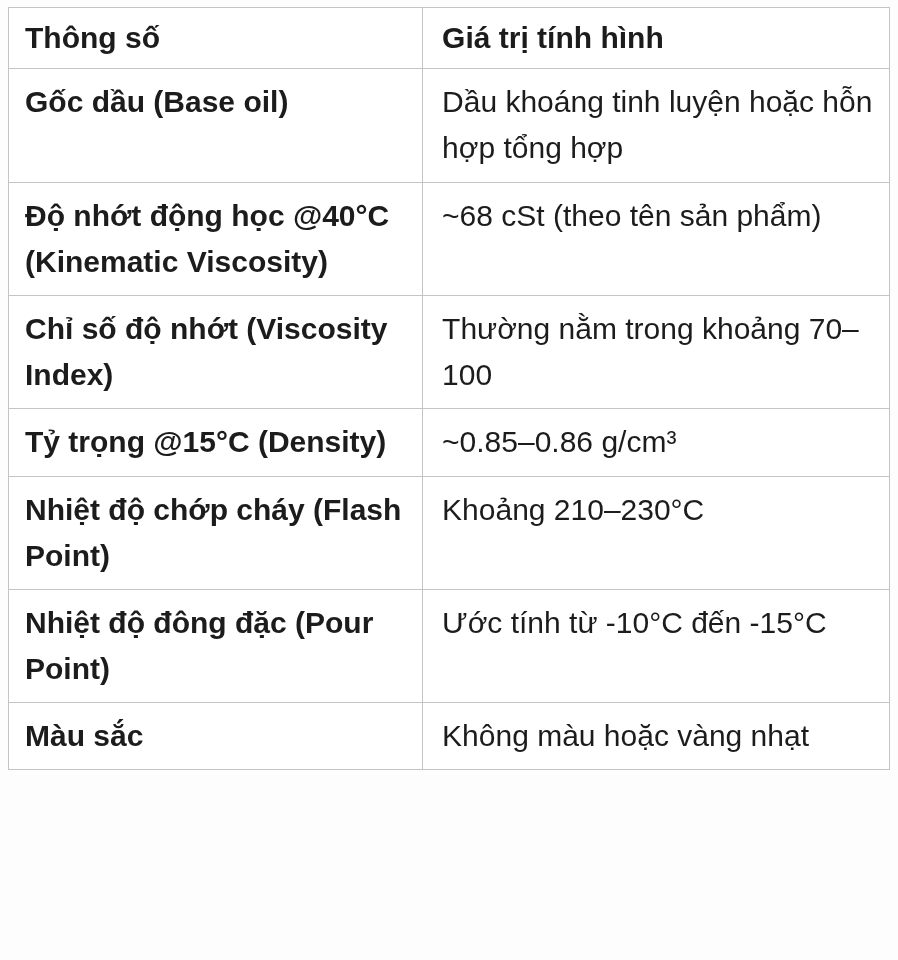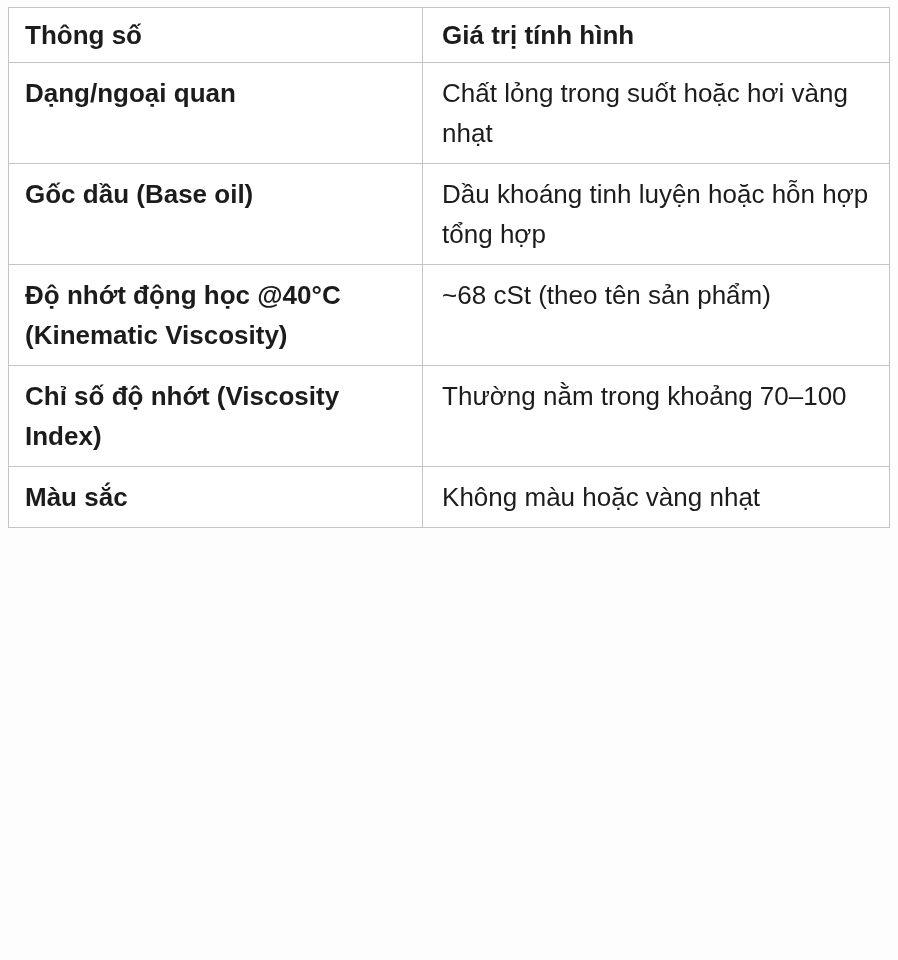--- a/index.html
+++ b/index.html
@@ -24,21 +24,21 @@
   table.spec-table {
     width: 100%;
     border-collapse: collapse;
     background: #ffffff;
   }
   table.spec-table th,
   table.spec-table td {
     border: 1.5px solid var(--border-color);
     text-align: left;
     vertical-align: top;
-    font-size: 26px;
+    font-size: 30px;
     line-height: 1.54;
     padding: 10px 14px 10px 16px;
   }
   table.spec-table th {
     font-weight: 700;
     padding-top: 7px;
     padding-bottom: 7px;
   }
   table.spec-table td.param {
     font-weight: 700;
@@ -58,34 +58,42 @@
 <div class="page">
   <table class="spec-table">
     <thead>
       <tr>
         <th class="param-col">Thông số</th>
         <th class="value-col">Giá trị tính hình</th>
       </tr>
     </thead>
     <tbody>
         <tr>
-          <td class="param">Dạng/ngoại quan</td>
-          <td class="value">Chất lỏng trong suốt hoặc hơi vàng nhạt</td>
-        </tr>
-        <tr>
           <td class="param">Gốc dầu (Base oil)</td>
           <td class="value">Dầu khoáng tinh luyện hoặc hỗn hợp tổng hợp</td>
         </tr>
         <tr>
           <td class="param">Độ nhớt động học @40°C (Kinematic Viscosity)</td>
           <td class="value">~68 cSt (theo tên sản phẩm)</td>
         </tr>
         <tr>
           <td class="param">Chỉ số độ nhớt (Viscosity Index)</td>
           <td class="value">Thường nằm trong khoảng 70–100</td>
         </tr>
         <tr>
+          <td class="param">Tỷ trọng @15°C (Density)</td>
+          <td class="value">~0.85–0.86 g/cm³</td>
+        </tr>
+        <tr>
+          <td class="param">Nhiệt độ chớp cháy (Flash Point)</td>
+          <td class="value">Khoảng 210–230°C</td>
+        </tr>
+        <tr>
+          <td class="param">Nhiệt độ đông đặc (Pour Point)</td>
+          <td class="value">Ước tính từ -10°C đến -15°C</td>
+        </tr>
+        <tr>
           <td class="param">Màu sắc</td>
           <td class="value">Không màu hoặc vàng nhạt</td>
         </tr>
       </tbody>
   </table>
 </div>
 
 </body></html>

